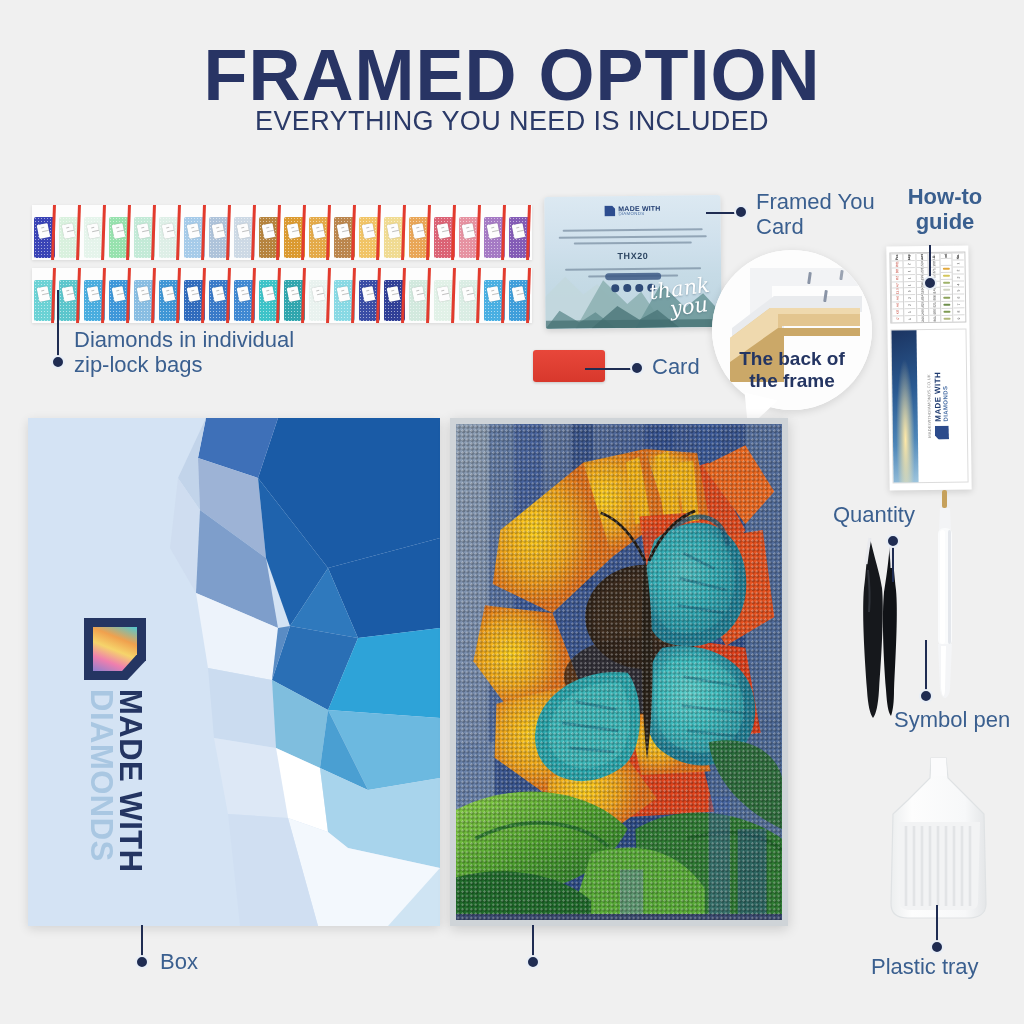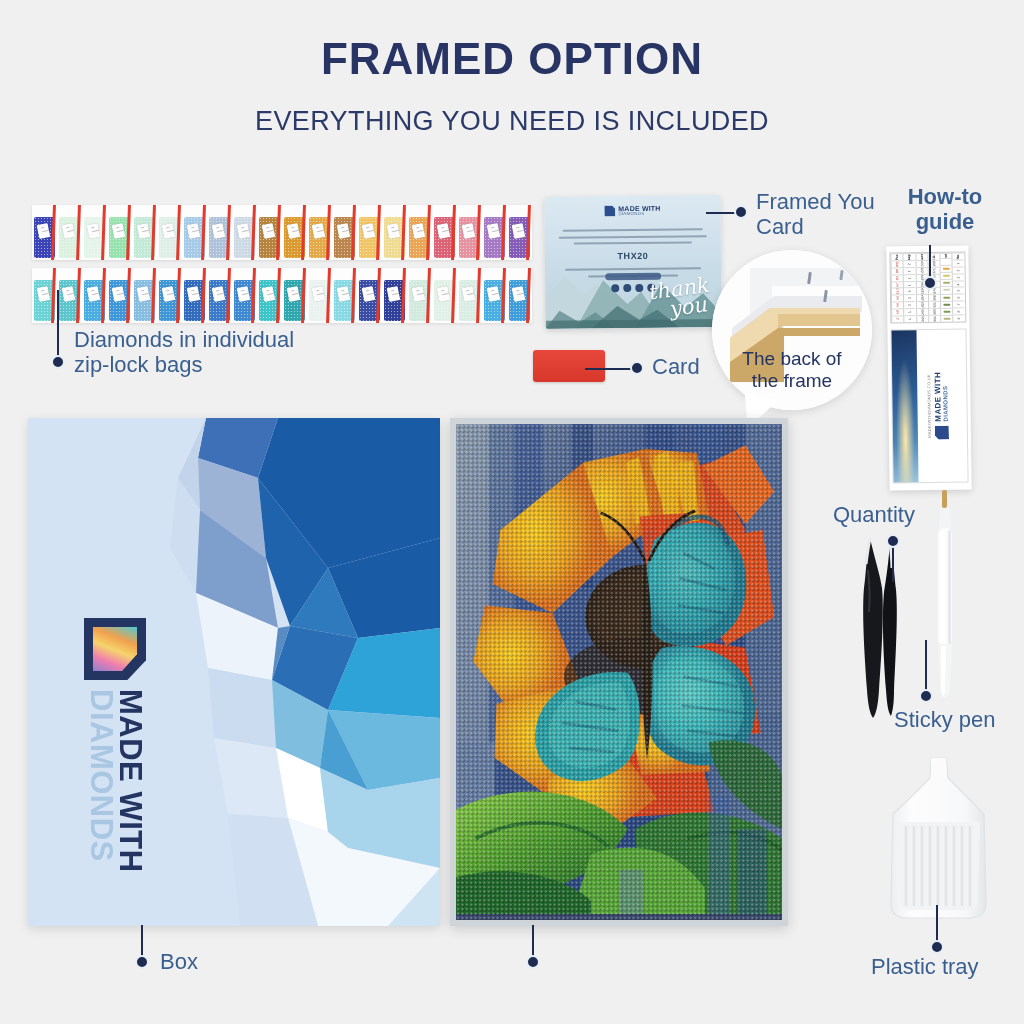--- a/index.html
+++ b/index.html
@@ -10,21 +10,21 @@
     font-family:"Liberation Sans", sans-serif;
     position:relative;
     overflow:hidden;
   }
   #stage { position:relative; width:1024px; height:1024px; }
 
   
   .title {
     position:absolute; left:0; right:0; top:34px;
     text-align:center;
-    font-size:44px; font-weight:700; letter-spacing:1px;
+    font-size:72px; font-weight:700; letter-spacing:1px;
     color:#283464;
     font-family:"Liberation Sans", sans-serif;
   }
   .subtitle {
     position:absolute; left:0; right:0; top:106px;
     text-align:center;
     font-size:27px; font-weight:400; letter-spacing:0.4px;
     color:#2b3a68;
   }
 
@@ -688,21 +688,21 @@
   <div class="leader h" style="left:706px; top:212px; width:32px;"></div>
   <div class="dot" style="left:734px; top:205px;"></div>
   <div class="callout" style="left:756px; top:190px; width:140px;">Framed You
 Card</div>
 
   <div class="glue" style="left:533px; top:350px; width:72px; height:32px;"></div>
   <div class="leader h" style="left:585px; top:368px; width:48px;"></div>
   <div class="dot" style="left:630px; top:361px;"></div>
   <div class="callout" style="left:652px; top:355px;">Card</div>
 
-  <div class="bubble" style="left:712px; top:250px; width:160px; height:160px;">
+  <div class="bubble" style="left:712px; top:250px; width:160px; height:160px;font-weight:bold;">
     <svg class="frame-photo" viewBox="0 0 160 160" preserveAspectRatio="none">
       <rect width="160" height="160" fill="#fdfdfd"></rect>
       <polygon points="38,18 150,18 150,36 60,36 60,120 38,120" fill="#f2f3f5"></polygon>
       <polygon points="20,78 62,46 150,46 150,62 72,62 72,120 20,120" fill="#e9ebee"></polygon>
 
       <polygon points="18,88 58,58 148,58 148,76 70,76 70,128 18,128" fill="#e3c58f"></polygon>
       <polygon points="18,88 58,58 148,58 148,64 66,64 66,128 18,128" fill="#efd9ae"></polygon>
       <polygon points="18,112 66,78 148,78 148,86 72,86 72,132 18,132" fill="#cba868"></polygon>
 
       <rect x="96" y="22" width="3" height="12" rx="1" fill="#8a94a6" transform="rotate(8 97 28)"></rect>
@@ -1007,21 +1007,21 @@
     <rect x="12" y="0" width="5" height="18" rx="2" fill="#c6a15c"></rect>
     <path d="M10 18 L20 18 L21 40 L9 40 Z" fill="#f3f4f6"></path>
     <rect x="8" y="38" width="14" height="118" rx="6" fill="#fafbfc"></rect>
     <rect x="10" y="40" width="5" height="114" rx="3" fill="#ffffff"></rect>
     <rect x="18" y="40" width="3" height="114" rx="2" fill="#e4e7ec"></rect>
     <path d="M8 154 L22 154 L20 198 C20 204 17 208 15 208 C13 208 10 204 10 198 Z" fill="#f4f5f7"></path>
     <path d="M11 156 L16 156 L15 200 C15 204 14 206 13 206 C12 204 11 200 11 196 Z" fill="#ffffff"></path>
   </svg>
   <div class="leader v" style="left:925px; top:640px; height:52px;"></div>
   <div class="dot" style="left:919px; top:689px;"></div>
-  <div class="callout" style="left:894px; top:708px;">Sticky pen</div>
+  <div class="callout" style="left:894px; top:708px;">Symbol pen</div>
 
   <svg class="tray" viewBox="0 0 130 180" style="left:874px; top:756px; width:130px; height:180px;">
     <defs>
       <linearGradient id="trayG" x1="0" y1="0" x2="1" y2="0">
         <stop offset="0" stop-color="#eceeef"></stop>
         <stop offset="0.22" stop-color="#fdfdfd"></stop>
         <stop offset="0.78" stop-color="#f7f8f9"></stop>
         <stop offset="1" stop-color="#e4e6e8"></stop>
       </linearGradient>
     </defs>

